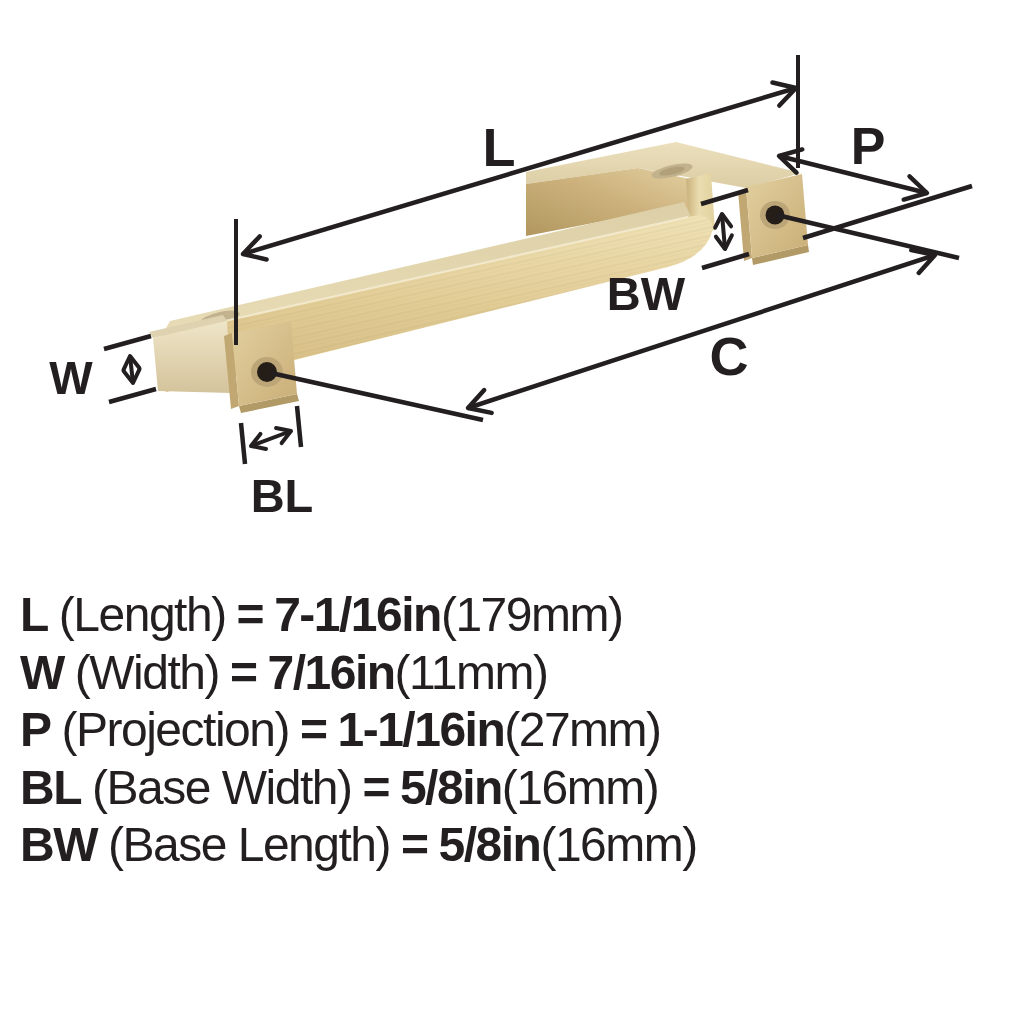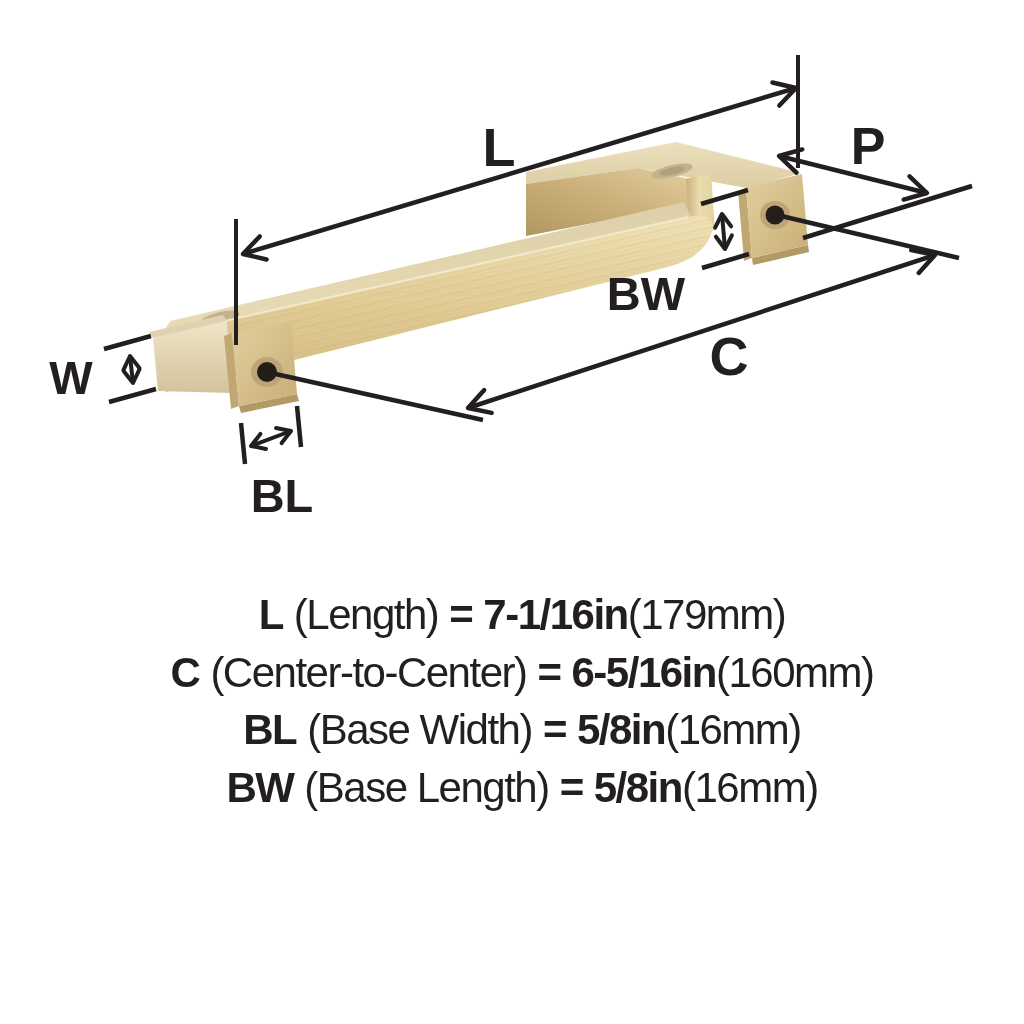--- a/index.html
+++ b/index.html
@@ -7,21 +7,21 @@
     position:relative;width:1024px;height:1024px;background:#ffffff;
     font-family:"Liberation Sans",sans-serif;overflow:hidden;
   }
   svg.diagram{position:absolute;top:0;left:0;}
   .dim-label{
     font-family:"Liberation Sans",sans-serif;
     font-weight:700;fill:#231f20;
   }
   .specs{
     position:absolute;top:586px;left:20px;width:1004px;
-    text-align:center;color:#231f20;font-size:42px;line-height:57.5px;
+    color:#231f20;font-size:48px;line-height:57.5px;
     letter-spacing:-1.5px;white-space:nowrap;
   }
   .spec-row{height:57.5px;}
   .s-sym,.s-eq,.s-val{font-weight:700;}
   .s-desc,.s-met{font-weight:400;}
   .s-desc{margin:0 11px;}
   .s-eq{margin-right:11px;}
 </style>
 </head>
 <body>
@@ -130,21 +130,24 @@
     <text class="dim-label" x="729" y="375" font-size="54" text-anchor="middle">C</text>
     <text class="dim-label" x="71" y="394" font-size="46" text-anchor="middle">W</text>
     <text class="dim-label" x="282" y="512" font-size="47" text-anchor="middle">BL</text>
   </svg>
 
   <div class="specs">
     <div class="spec-row">
       <span class="s-sym">L</span><span class="s-desc">(Length)</span><span class="s-eq">=</span><span class="s-val">7-1/16in</span><span class="s-met">(179mm)</span>
     </div>
     <div class="spec-row">
-      <span class="s-sym">C</span><span class="s-desc">(Center-to-Center)</span><span class="s-eq">=</span><span class="s-val">6-5/16in</span><span class="s-met">(160mm)</span>
+      <span class="s-sym">W</span><span class="s-desc">(Width)</span><span class="s-eq">=</span><span class="s-val">7/16in</span><span class="s-met">(11mm)</span>
+    </div>
+    <div class="spec-row">
+      <span class="s-sym">P</span><span class="s-desc">(Projection)</span><span class="s-eq">=</span><span class="s-val">1-1/16in</span><span class="s-met">(27mm)</span>
     </div>
     <div class="spec-row">
       <span class="s-sym">BL</span><span class="s-desc">(Base Width)</span><span class="s-eq">=</span><span class="s-val">5/8in</span><span class="s-met">(16mm)</span>
     </div>
     <div class="spec-row">
       <span class="s-sym">BW</span><span class="s-desc">(Base Length)</span><span class="s-eq">=</span><span class="s-val">5/8in</span><span class="s-met">(16mm)</span>
     </div>
   </div>
 
 </div>

